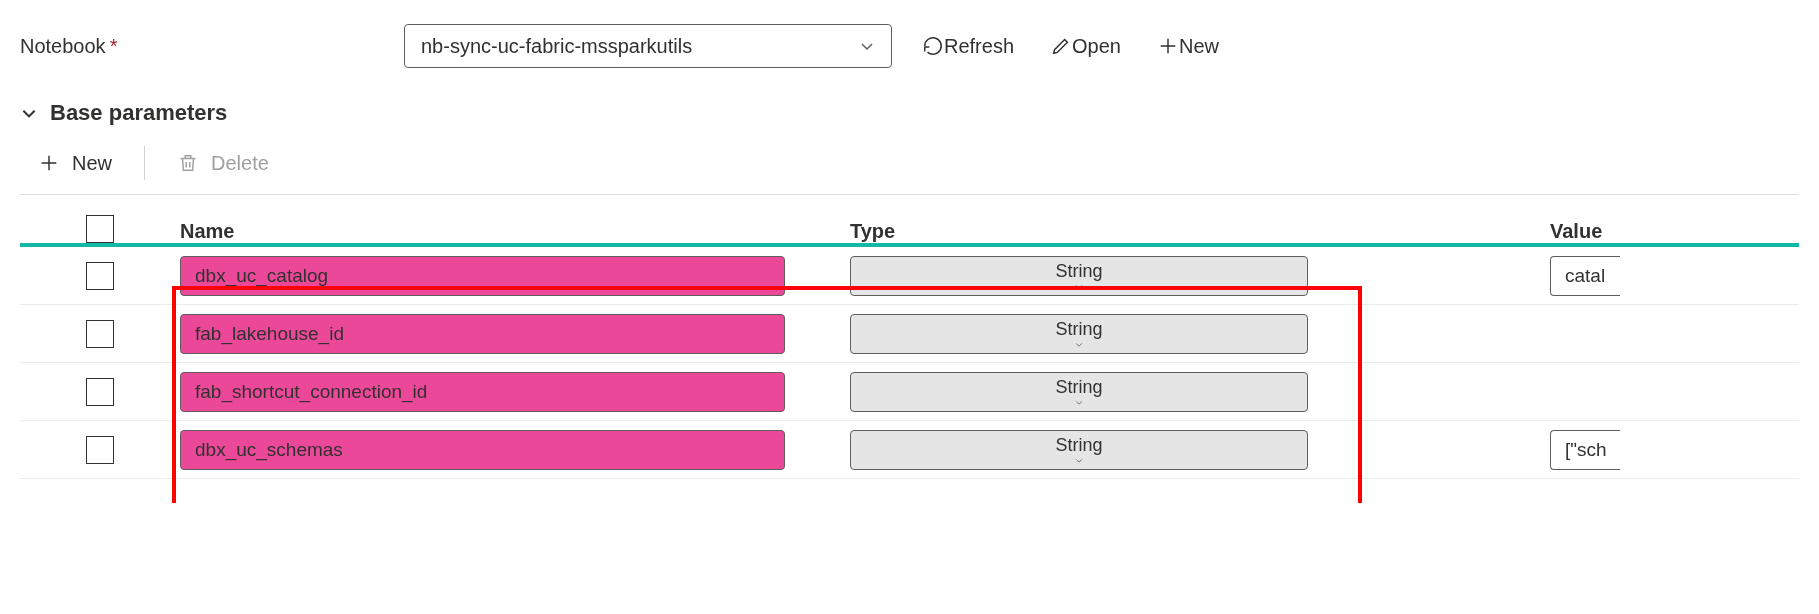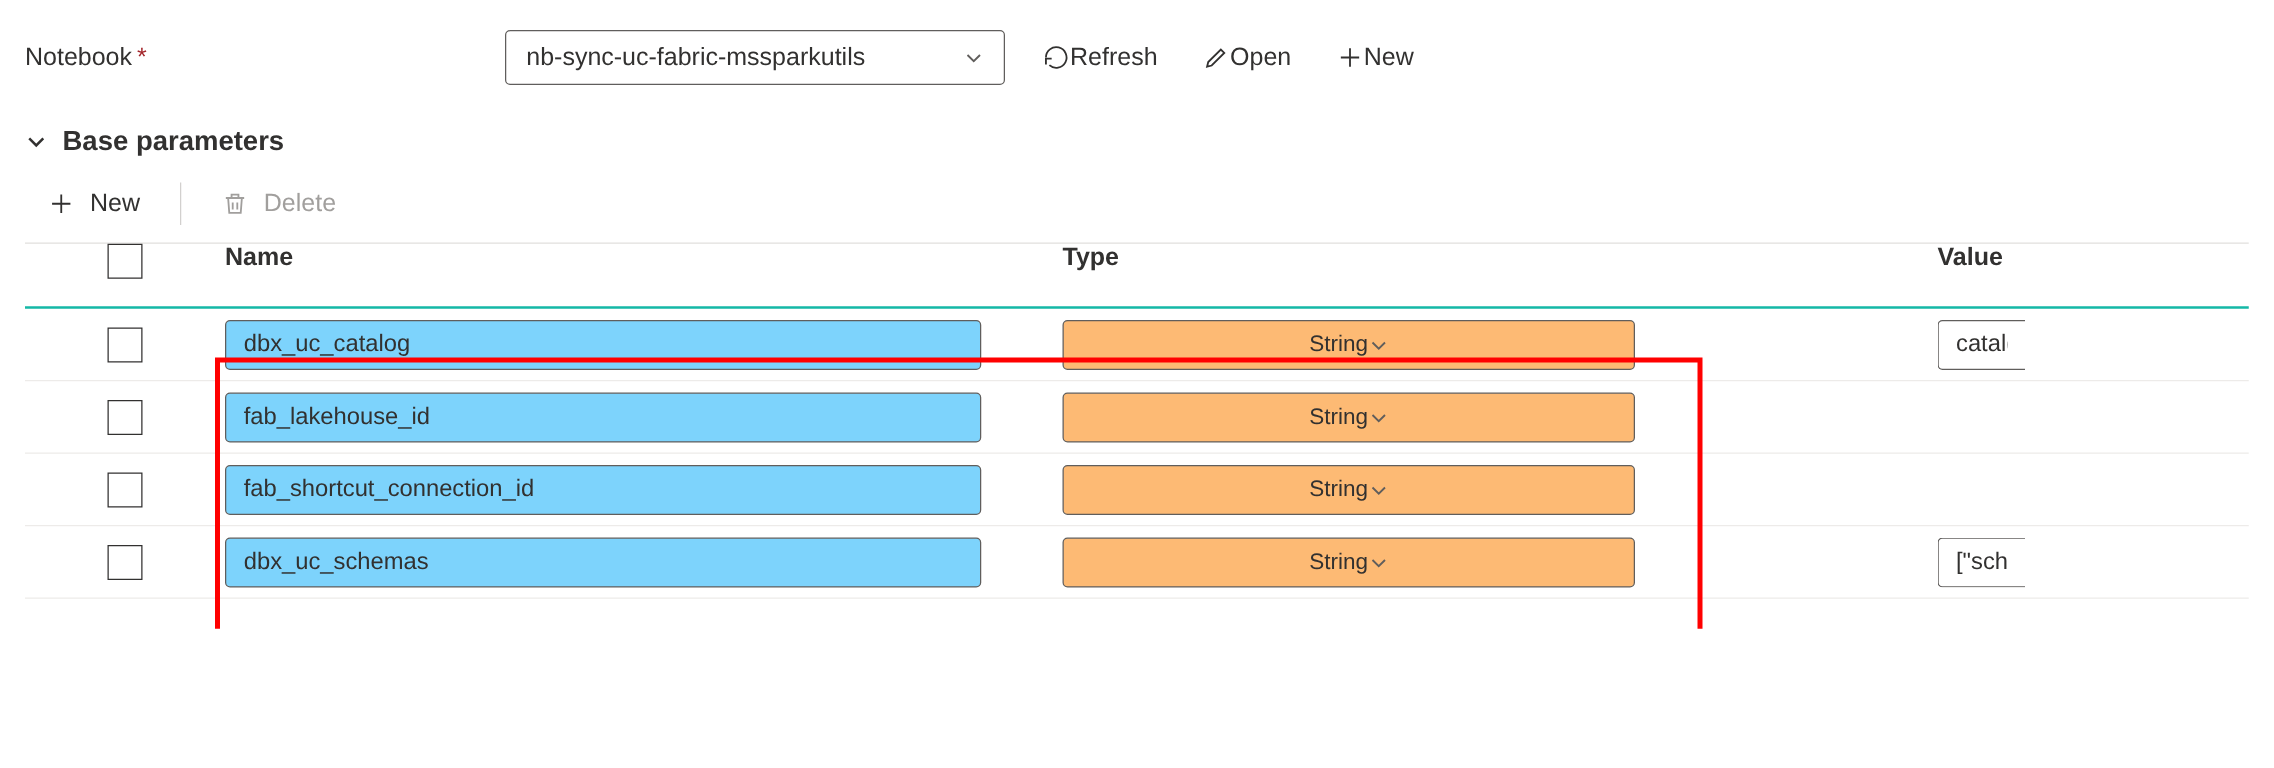--- a/index.html
+++ b/index.html
@@ -30,21 +30,21 @@
       color: #a4262c;
       margin-left: 4px;
     }
     .dropdown {
       display: flex;
       align-items: center;
       justify-content: space-between;
       border: 1.5px solid #605e5c;
       border-radius: 4px;
       padding: 8px 16px;
-      width: 400px;
+      width: 488px;
       height: 44px;
       cursor: pointer;
       background: #fff;
     }
     .dropdown-text {
       font-size: 20px;
       color: #323130;
     }
     .action-btn {
       display: flex;
@@ -93,23 +93,23 @@
     .toolbar-btn.disabled {
       color: #a19f9d;
       cursor: default;
     }
     .toolbar-btn.disabled svg { stroke: #a19f9d; }
     .table-wrap {
       border-top: 1px solid #e1dfdd;
     }
     .table-header-row {
       display: flex;
-      align-items: flex-start;
+      align-items: flex-end;
       height: 52px;
-      border-bottom: 2px solid #14b8a6;
+      border-bottom: 4px solid #14b8a6;
     }
     .param-row {
       display: flex;
       align-items: center;
       height: 58px;
       border-bottom: 1px solid #edebe9;
     }
     .col-check {
       width: 160px;
       display: flex;
@@ -145,33 +145,34 @@
     }
     .text-input {
       width: 605px;
       height: 40px;
       border: 1px solid #605e5c;
       border-radius: 4px;
       padding: 6px 14px;
       font-size: 19px;
       font-family: inherit;
       color: #323130;
-      background: #7dd3fc;
+      background: #ec4899;
     }
     .type-select {
       width: 458px;
       height: 40px;
       border: 1px solid #605e5c;
       border-radius: 4px;
       padding: 4px 14px;
       display: flex;
       align-items: center;
-      justify-content: center;
-      cursor: pointer;
-      background: #fdba74;
+      justify-content: flex-start;
+      cursor: pointer;
+      background: #e5e5e5;
+      flex-direction: column;
     }
     .value-input {
       width: 70px;
       height: 40px;
       border: 1px solid #605e5c;
       border-radius: 4px 0 0 4px;
       border-right: none;
       padding: 6px 14px;
       font-size: 19px;
       font-family: inherit;

